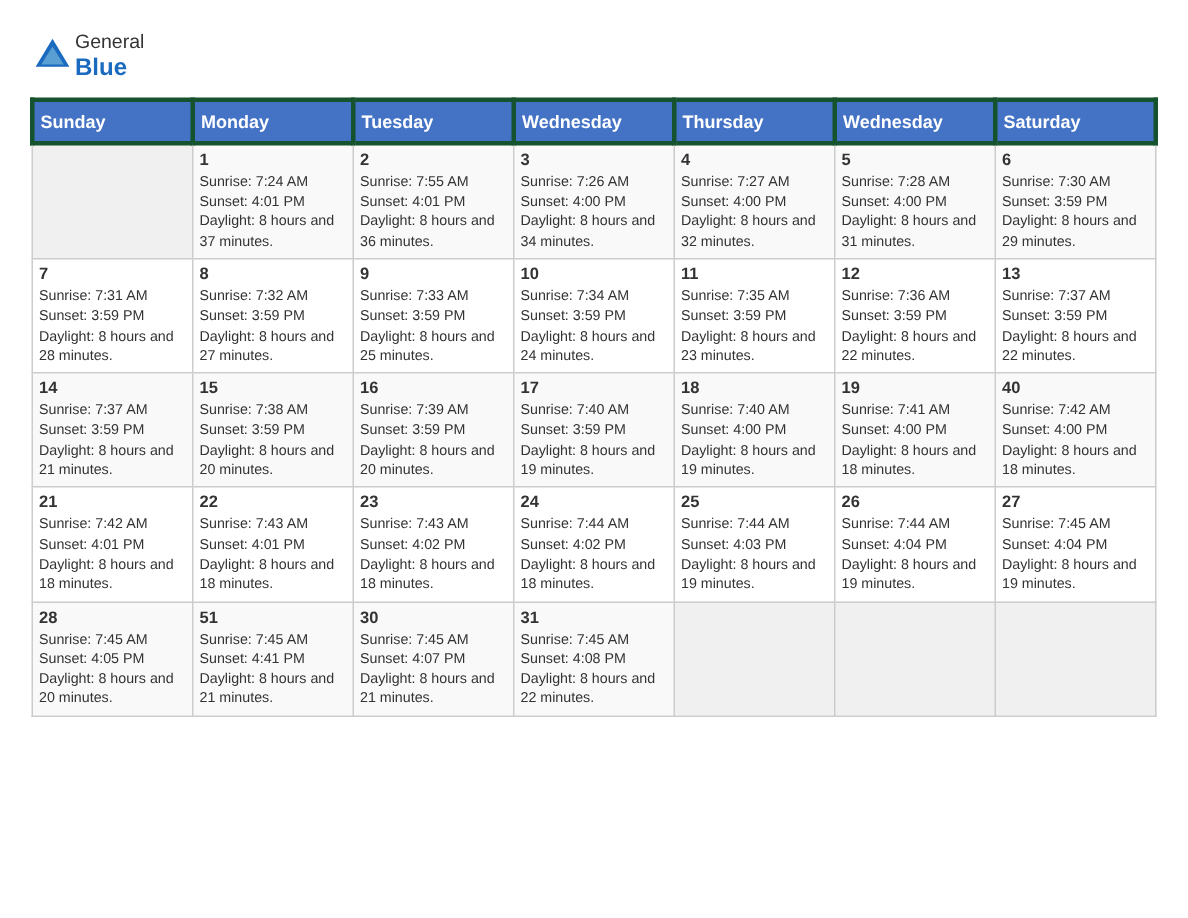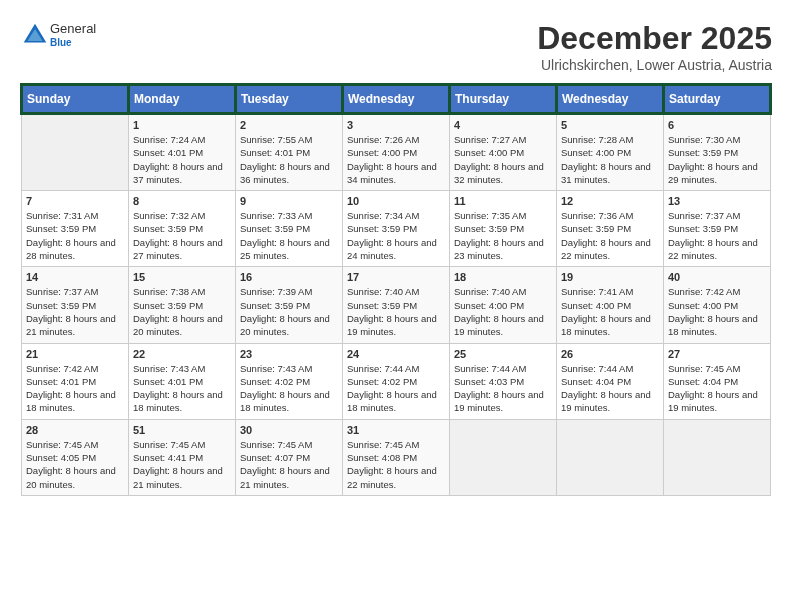--- a/index.html
+++ b/index.html
@@ -87,26 +87,22 @@
 <body>
 
 <div class="header-area">
   <div class="logo">
     <svg class="logo-icon" viewBox="0 0 40 40">
       <polygon points="20,5 35,30 5,30" fill="#1a6abf"></polygon>
       <polygon points="20,12 30,28 10,28" fill="#5a9fd4"></polygon>
     </svg>
     <div class="logo-text">
       <div style="color:#333;font-size:13px;">General</div>
-      <div style="color:#1a6abf;font-weight:bold;font-size:10px;">Blue</div>
+      <div style="color:#1a6abf;font-weight:bold;font-size:16px;">Blue</div>
     </div>
-  </div>
-  <div class="title-area">
-    <div class="month-title">December 2025</div>
-    <div class="subtitle">Ulrichskirchen, Lower Austria, Austria</div>
   </div>
 </div>
 
 <table class="calendar">
   <thead>
     <tr>
         <th>Sunday</th>
         <th>Monday</th>
         <th>Tuesday</th>
         <th>Wednesday</th>

